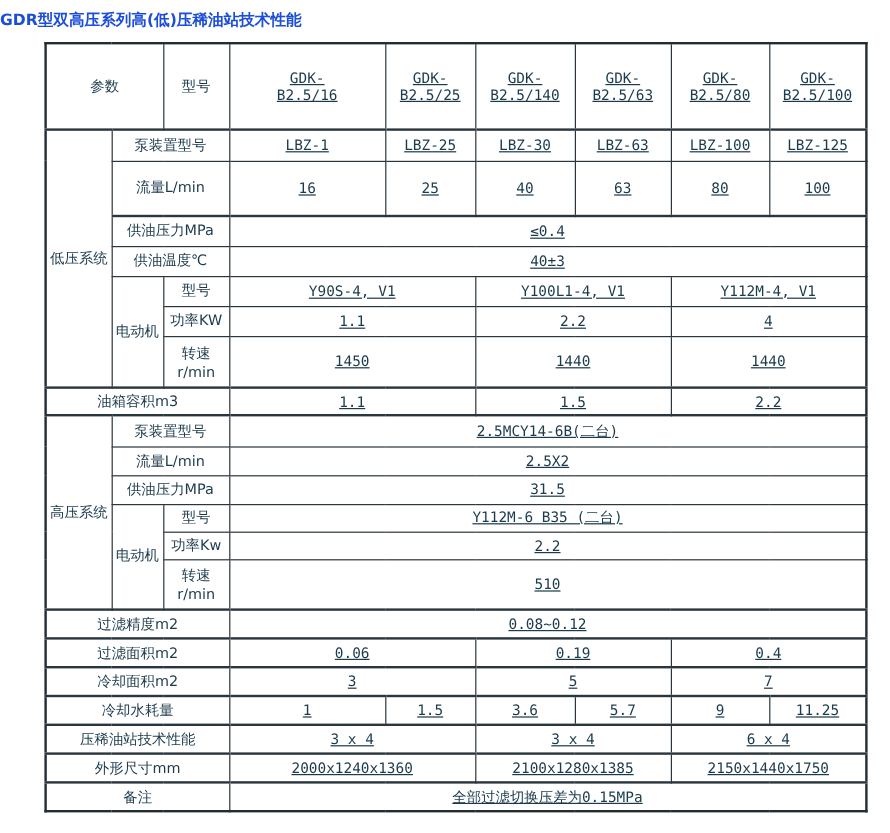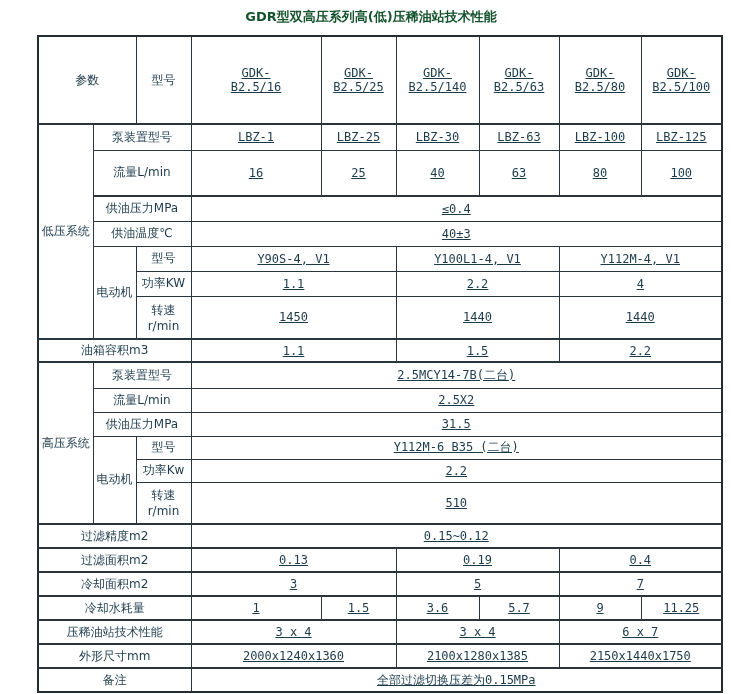--- a/index.html
+++ b/index.html
@@ -9,25 +9,25 @@
     width: 742px;
     font-family: "DejaVu Sans", "Liberation Sans", sans-serif;
   }
   .page {
     width: 742px;
     height: 694px;
     position: relative;
     color: #1b3a4b;
   }
   .title {
-    text-align: center;
+    text-align: left;
     font-size: 13px;
     font-weight: bold;
     padding-top: 8px;
-    color: #14532d;
+    color: #1d4ed8;
   }
   table.spec {
     border-collapse: collapse;
     table-layout: fixed;
     margin-left: 37px;
     margin-top: 9px;
     width: 684px;
     font-size: 12px;
     color: #1b3a4b;
   }
@@ -45,21 +45,21 @@
   td.lbl { }
   td.val { font-family: "DejaVu Sans Mono", "DejaVu Sans", monospace; text-decoration: underline; }
   td.prewrap { white-space: pre-line; }
   td.vert {
     word-break: break-all;
     line-height: 27px;
     padding: 0 16px;
   }
   td.sect-h { white-space: nowrap; padding: 0; margin-left: 44px; }
   td.left { text-align: left; padding-left: 4px; }
-  .h68 { height: 88px; } .h46 { height: 46px; } .h43 { height: 43px; }
+  .h68 { height: 72px; } .h46 { height: 46px; } .h43 { height: 43px; }
   .h42 { height: 42px; } .h26 { height: 26px; } .h25 { height: 25px; }
   .h24 { height: 24px; } .h23 { height: 23px; }
 </style>
 </head>
 <body>
 
 <div class="page">
   <div class="title">GDR型双高压系列高(低)压稀油站技术性能</div>
 
   <table class="spec">
@@ -145,21 +145,21 @@
     <tr class="h23 thick">
       <td colspan="3" class="lbl">油箱容积m3</td>
       <td colspan="2" class="val">1.1</td>
       <td colspan="2" class="val">1.5</td>
       <td colspan="2" class="val">2.2</td>
     </tr>
 
     <tr class="h26 thick">
       <td rowspan="6" class="sect-h">高压系统</td>
       <td colspan="2" class="lbl">泵装置型号</td>
-      <td colspan="6" class="val">2.5MCY14-7B(二台)</td>
+      <td colspan="6" class="val">2.5MCY14-6B(二台)</td>
     </tr>
 
     <tr class="h24">
       <td colspan="2" class="lbl">流量L/min</td>
       <td colspan="6" class="val">2.5X2</td>
     </tr>
 
     <tr class="h24">
       <td colspan="2" class="lbl">供油压力MPa</td>
       <td colspan="6" class="val">31.5</td>
@@ -177,26 +177,26 @@
     </tr>
 
     <tr class="h42">
       <td class="lbl prewrap">转速
 r/min</td>
       <td colspan="6" class="val">510</td>
     </tr>
 
     <tr class="h24 thick">
       <td colspan="3" class="lbl">过滤精度m2</td>
-      <td colspan="6" class="val">0.15~0.12</td>
+      <td colspan="6" class="val">0.08~0.12</td>
     </tr>
 
     <tr class="h24 thick">
       <td colspan="3" class="lbl">过滤面积m2</td>
-      <td colspan="2" class="val">0.13</td>
+      <td colspan="2" class="val">0.06</td>
       <td colspan="2" class="val">0.19</td>
       <td colspan="2" class="val">0.4</td>
     </tr>
 
     <tr class="h24 thick">
       <td colspan="3" class="lbl">冷却面积m2</td>
       <td colspan="2" class="val left">3</td>
       <td colspan="2" class="val left">5</td>
       <td colspan="2" class="val left">7</td>
     </tr>
@@ -208,21 +208,21 @@
       <td class="val">3.6</td>
       <td class="val">5.7</td>
       <td class="val">9</td>
       <td class="val">11.25</td>
     </tr>
 
     <tr class="h24 thick">
       <td colspan="3" class="lbl">压稀油站技术性能</td>
       <td colspan="2" class="val">3 x 4</td>
       <td colspan="2" class="val">3 x 4</td>
-      <td colspan="2" class="val">6 x 7</td>
+      <td colspan="2" class="val">6 x 4</td>
     </tr>
 
     <tr class="h24 thick">
       <td colspan="3" class="lbl">外形尺寸mm</td>
       <td colspan="2" class="val">2000x1240x1360</td>
       <td colspan="2" class="val">2100x1280x1385</td>
       <td colspan="2" class="val">2150x1440x1750</td>
     </tr>
 
     <tr class="h24 thick">

